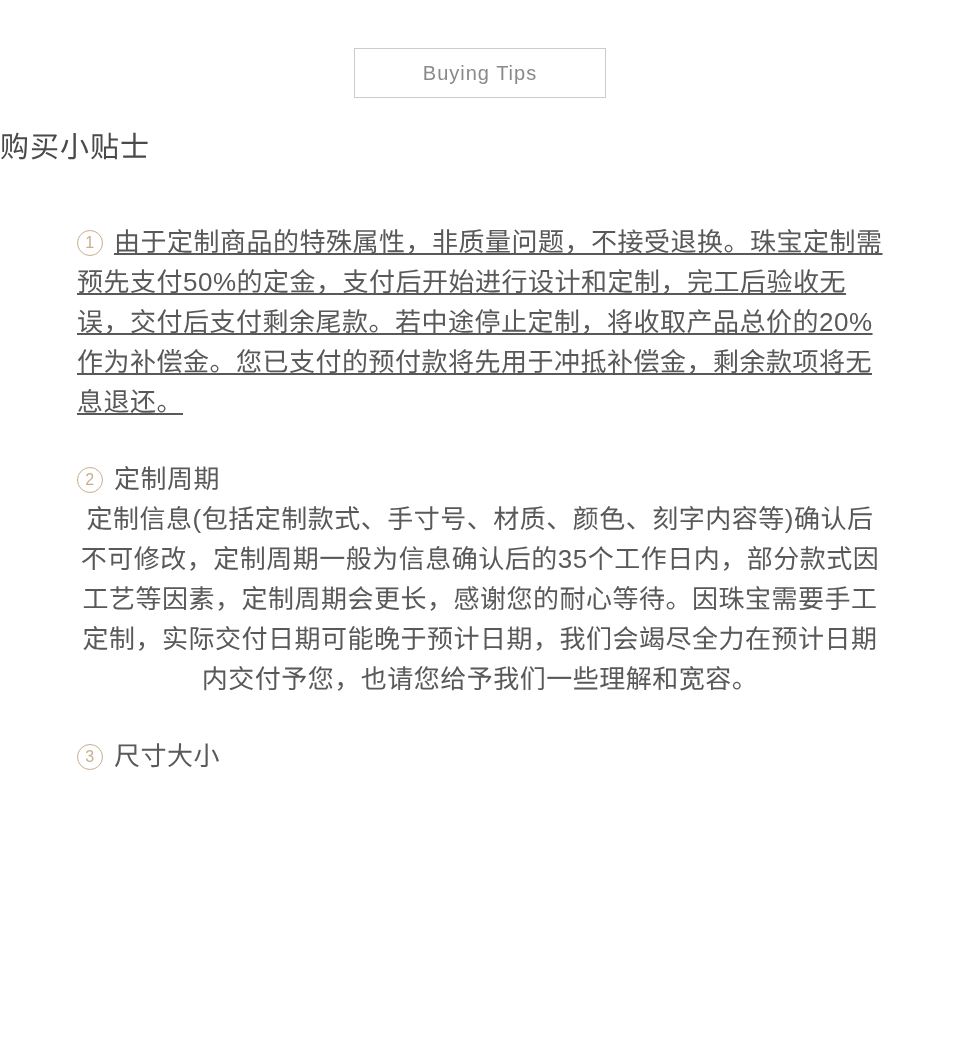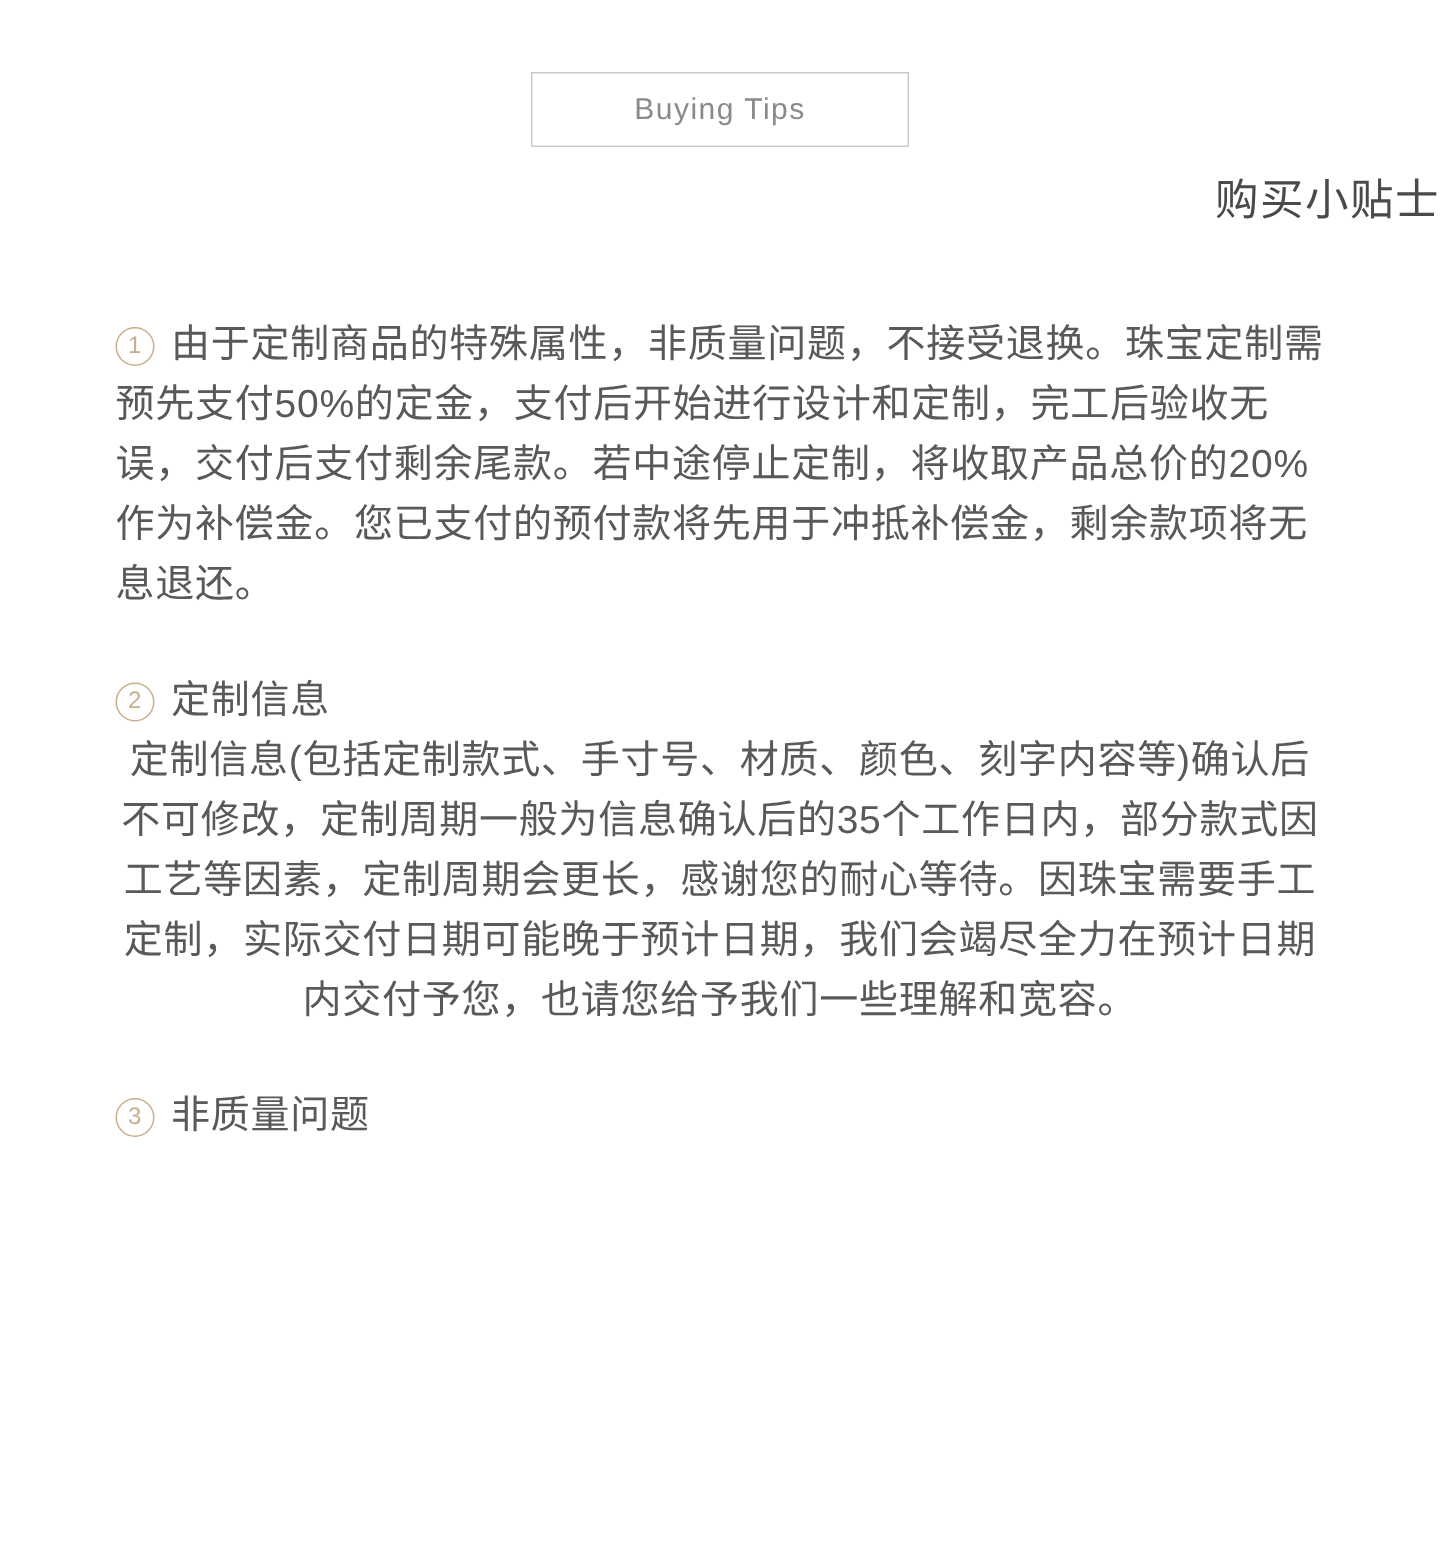--- a/index.html
+++ b/index.html
@@ -30,22 +30,22 @@
     border: 1px solid var(--box-border);
     display: flex;
     align-items: center;
     justify-content: center;
     font-size: 20px;
     letter-spacing: 1px;
     color: var(--box-text);
     background: #ffffff;
   }
   .page-title {
-    margin-top: 16px;
-    text-align: right;
+    margin-top: 29px;
+    text-align: left;
     font-size: 29px;
     line-height: 40px;
     font-weight: 400;
     letter-spacing: 1px;
     color: var(--title-text);
   }
   .content {
     width: 806px;
     margin: 55px auto 0 auto;
   }
@@ -69,21 +69,21 @@
     vertical-align: 3px;
     margin-right: 11px;
     background: transparent;
   }
   .section-heading { white-space: nowrap; }
   .body-text {
     white-space: pre-line;
     word-break: break-all;
     text-align: center;
   }
-  .inline-first .body-text-inline { white-space: pre-line; word-break: break-all; }
+  .inline-first .body-text-inline { white-space: pre-line; word-break: break-all; text-decoration: underline; }
 </style>
 </head>
 <body>
 
 <div class="page">
 
   <div class="tips-badge-box">
     <span>Buying Tips</span>
   </div>
 
@@ -94,29 +94,29 @@
     <div class="section inline-first">
       <p class="body-text-wrap"><span class="num-badge">1</span><span class="body-text-inline">由于定制商品的特殊属性，非质量问题，不接受退换。珠宝定制需
 预先支付50%的定金，支付后开始进行设计和定制，完工后验收无
 误，交付后支付剩余尾款。若中途停止定制，将收取产品总价的20%
 作为补偿金。您已支付的预付款将先用于冲抵补偿金，剩余款项将无
 息退还。</span></p>
     </div>
 
     <div class="section">
       <div class="section-heading">
-        <span class="num-badge">2</span><span>定制信息</span>
+        <span class="num-badge">2</span><span>定制周期</span>
       </div>
       <p class="body-text">定制信息(包括定制款式、手寸号、材质、颜色、刻字内容等)确认后
 不可修改，定制周期一般为信息确认后的35个工作日内，部分款式因
 工艺等因素，定制周期会更长，感谢您的耐心等待。因珠宝需要手工
 定制，实际交付日期可能晚于预计日期，我们会竭尽全力在预计日期
 内交付予您，也请您给予我们一些理解和宽容。</p>
     </div>
 
     <div class="section">
       <div class="section-heading">
-        <span class="num-badge">3</span><span>非质量问题</span>
+        <span class="num-badge">3</span><span>尺寸大小</span>
       </div>
     </div>
 
   </div>
 </div>
 
 </body></html>

